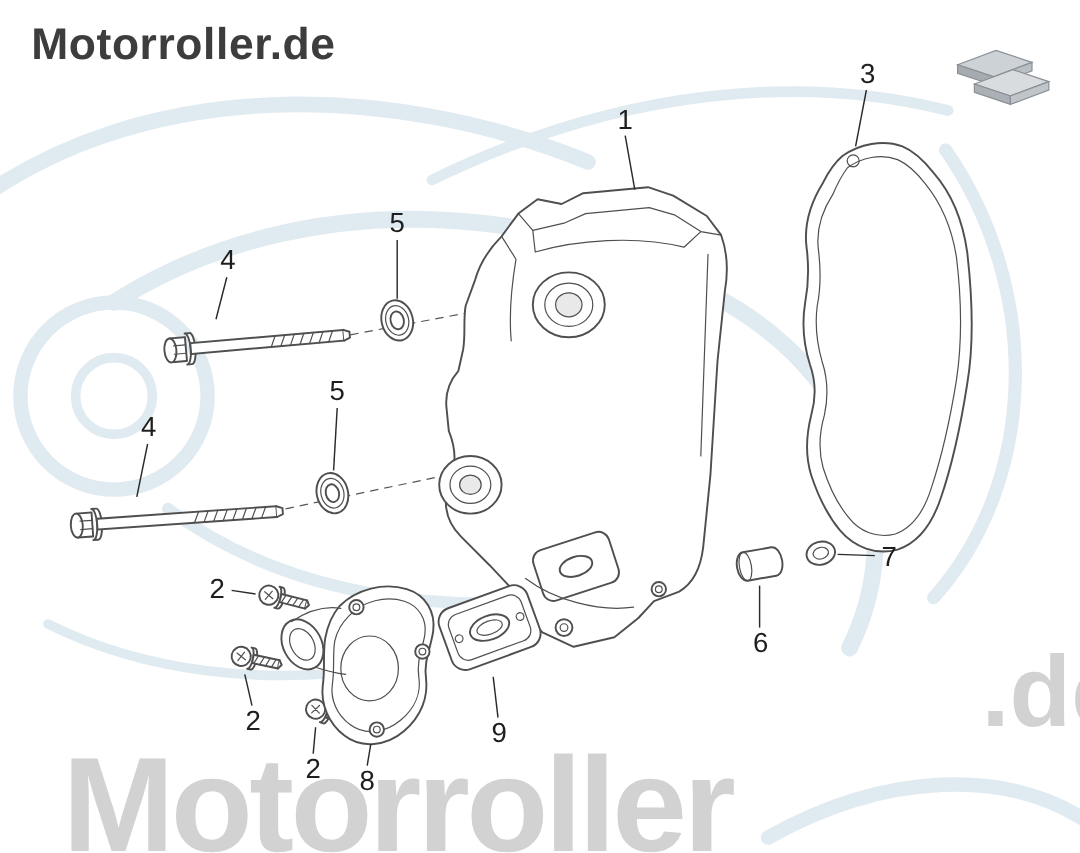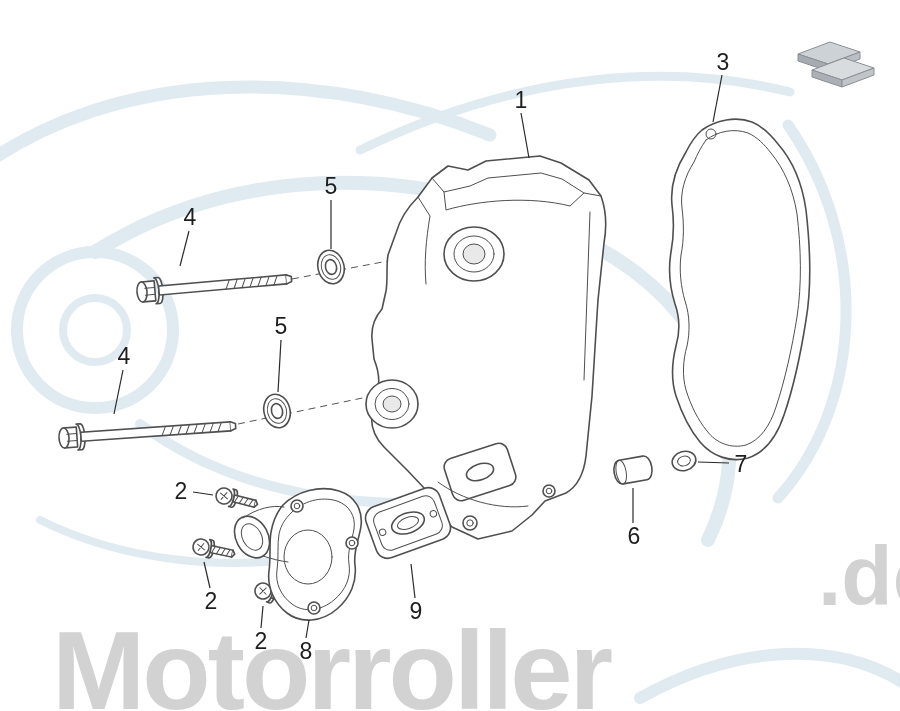--- a/index.html
+++ b/index.html
@@ -198,20 +198,21 @@
       <line class="lead" x1="193" y1="492" x2="213" y2="495"></line>
       <line class="lead" x1="210" y1="588" x2="204" y2="562"></line>
       <line class="lead" x1="261" y1="628" x2="263" y2="606"></line>
       <line class="lead" x1="633" y1="523" x2="633" y2="488"></line>
       <line class="lead" x1="729" y1="463" x2="698" y2="462"></line>
       <line class="lead" x1="306" y1="638" x2="309" y2="620"></line>
       <line class="lead" x1="415" y1="598" x2="411" y2="564"></line>
     </g>
   </svg>
 
+  <div class="logo">Motorroller.de</div>
 
   <div class="callout" style="left:521px;top:100px">1</div>
   <div class="callout" style="left:723px;top:62px">3</div>
   <div class="callout" style="left:190px;top:217px">4</div>
   <div class="callout" style="left:331px;top:186px">5</div>
   <div class="callout" style="left:124px;top:356px">4</div>
   <div class="callout" style="left:281px;top:326px">5</div>
   <div class="callout" style="left:181px;top:491px">2</div>
   <div class="callout" style="left:211px;top:601px">2</div>
   <div class="callout" style="left:261px;top:641px">2</div>

